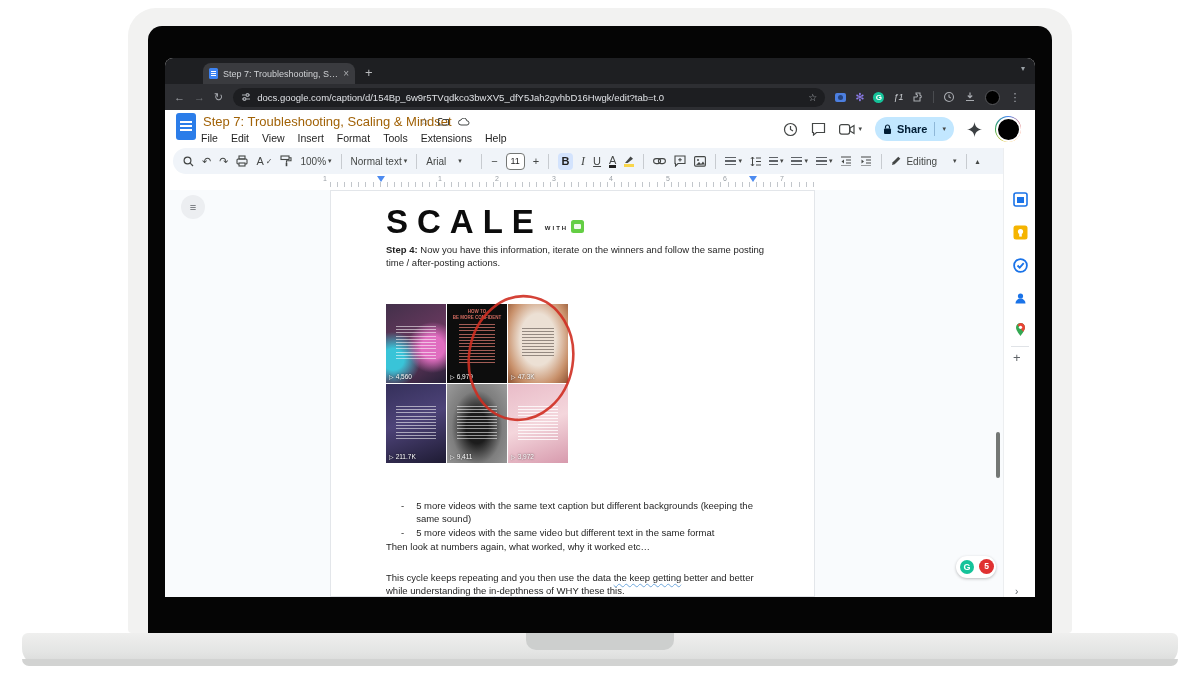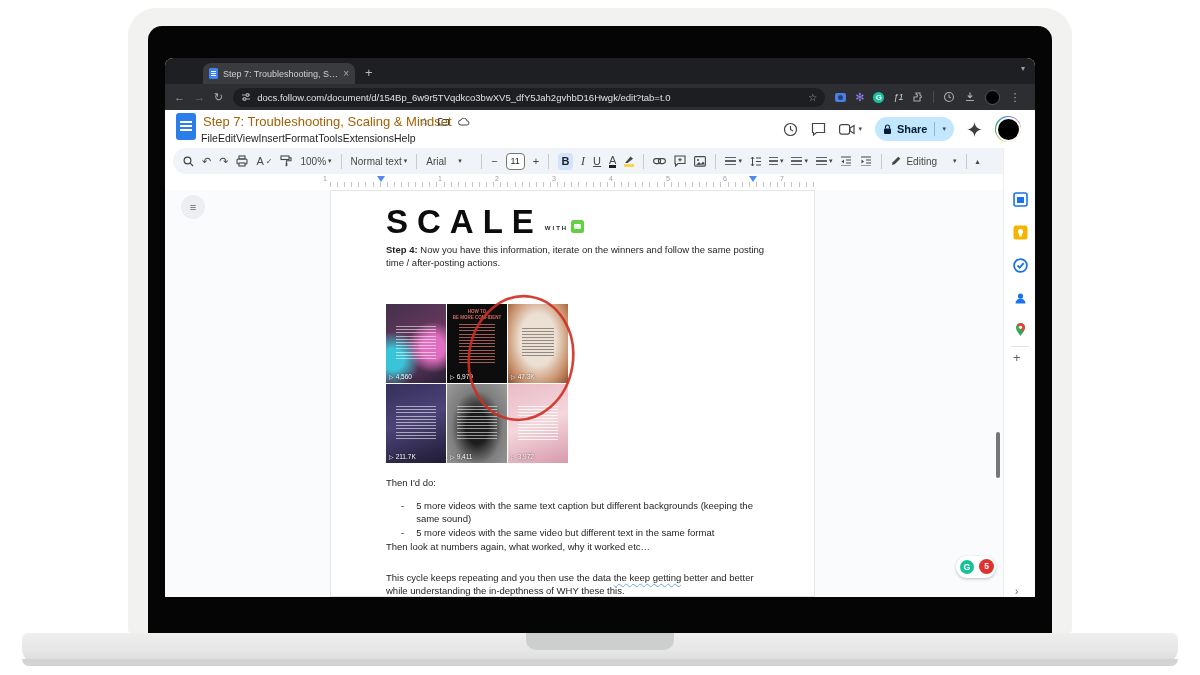--- a/index.html
+++ b/index.html
@@ -34,21 +34,21 @@
   .dot-gram{width:11px;height:11px;border-radius:50%;background:#15c39a;color:#fff;font-size:8px;font-weight:bold;text-align:center;line-height:11px}
   .ext-f1{color:#cfd2d6;font-size:9px;font-style:italic}
   .vsep{width:1px;height:12px;background:#4a4c50}
   .avatar-sm{width:13px;height:13px;border-radius:50%;background:#000;border:1.5px solid #57585c}
   
   .docshead{left:0;top:52px;width:870px;height:38px;background:#fff;}
   .docs-logo{left:11px;top:3px;width:20px;height:27px;background:#2b7de9;border-radius:3px;position:absolute}
   .docs-logo:before{content:"";position:absolute;left:4px;top:8px;width:12px;height:1.5px;background:#fff;box-shadow:0 4px 0 #fff,0 8px 0 #fff}
   .doc-title{left:38px;top:4px;font-size:13px;color:#a16207;white-space:nowrap}
   .title-icons{left:255px;top:6px;display:flex;gap:9px;color:#444746;font-size:10px;align-items:center}
-  .menubar{left:36px;top:22px;display:flex;font-size:10.5px;color:#1f1f1f}
+  .menubar{left:36px;top:22px;display:flex;gap:13px;font-size:10.5px;color:#1f1f1f}
   .head-right{right:14px;top:4px;display:flex;align-items:center;gap:13px;height:30px}
   .share-pill{height:24px;background:#c2e7ff;border-radius:13px;display:flex;align-items:center;padding:0 8px;gap:5px;color:#001d35;font-size:11px;font-weight:bold}
   .share-div{width:1px;height:14px;background:#8fb8d8;margin:0 2px}
   .avatar-ring{width:26px;height:26px;border-radius:50%;background:conic-gradient(#4285f4,#ea4335,#fbbc05,#34a853,#4285f4);display:flex;align-items:center;justify-content:center}
   .avatar-ring i{width:21px;height:21px;border-radius:50%;background:#000;border:2px solid #fff;display:block}
   .caret{font-size:7px;color:#444746}
   
   .toolbar{left:8px;top:90px;width:854px;height:26px;background:#f0f4f9;border-radius:13px;display:flex;align-items:center;padding:0 10px;box-sizing:border-box;gap:8px;color:#444746;font-size:11px;}
   .toolbar .tsep{width:1px;height:15px;background:#c7cbd0;margin:0 1px}
   .tbtn{display:flex;align-items:center;gap:2px;white-space:nowrap}
@@ -137,21 +137,21 @@
     <span class="navbtn">↻</span>
     <div class="omnibox">
       <svg width="10" height="10" viewBox="0 0 10 10">
           <g stroke="#a8abb0" stroke-width="1.2">
             <line x1="1" y1="3" x2="9" y2="3"></line>
             <line x1="1" y1="7" x2="9" y2="7"></line>
             <circle cx="6.5" cy="3" r="1.4" fill="#1d1e21"></circle>
             <circle cx="3.5" cy="7" r="1.4" fill="#1d1e21"></circle>
           </g>
         </svg>
-      <span class="url-text">docs.follow.com/document/d/154Bp_6w9r5TVqdkco3bwXV5_dfY5Jah2gvhbD16Hwgk/edit?tab=t.0</span>
+      <span class="url-text">docs.google.com/caption/d/154Bp_6w9r5TVqdkco3bwXV5_dfY5Jah2gvhbD16Hwgk/edit?tab=t.0</span>
       <span class="url-star">☆</span>
     </div>
     <div class="ext">
       <span class="dot-cam"></span>
       <span class="dot-purple">✻</span>
       <span class="dot-gram">G</span>
       <span class="ext-f1">ƒ1</span>
       <svg width="12" height="12" viewBox="0 0 12 12">
           <path d="M4 2h4v2.2a1.3 1.3 0 1 1 0 2.6V10H2V6h2.2a1.3 1.3 0 1 0 0-2.6z" fill="none" stroke="#a8abb0" stroke-width="1.1"></path>
         </svg>
@@ -403,21 +403,20 @@
             <div class="views">
               <span class="play">▷</span>
               <span>3,972</span>
             </div>
           </div>
         </div>
       <svg class="annot" width="210" height="175" viewBox="0 0 210 175">
         <ellipse cx="150" cy="67" rx="52" ry="62" fill="none" stroke="#cf2e21" stroke-width="2.6" opacity="0.9" transform="rotate(9 150 67)"></ellipse>
       </svg>
 
-      <div class="txt" style="top:285px">Then I'd do:</div>
       <div class="bullets" style="top:308px">
 
           <div class="li">
             <span>-</span>
             <span>5 more videos with the same text caption but different backgrounds (keeping the same sound)</span>
           </div>
 
           <div class="li">
             <span>-</span>
             <span>5 more videos with the same video but different text in the same format</span>

